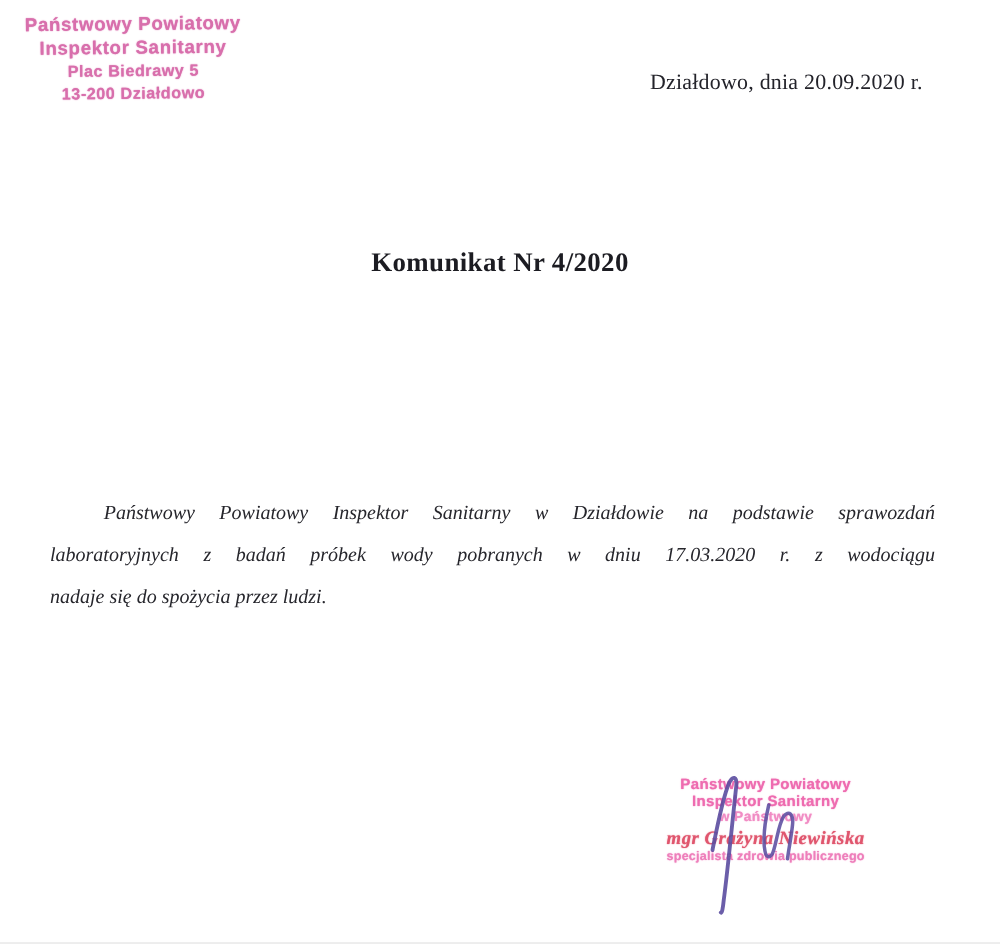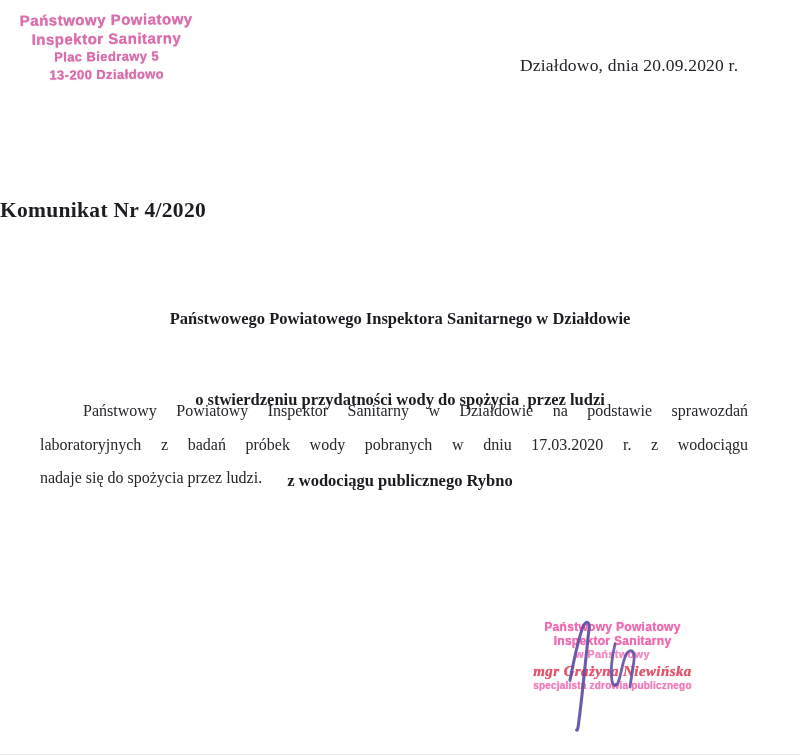--- a/index.html
+++ b/index.html
@@ -29,38 +29,39 @@
   
   .dateline{
     position:absolute;left:520px;top:55px;
     font-size:17.5px;color:#23232a;
     letter-spacing:.2px;
   }
 
   
   .title{
     position:absolute;left:0;top:198px;width:800px;margin:0;
-    text-align:left;font-size:21.5px;font-weight:bold;color:#1c1c22;
+    text-align:center;font-size:21.5px;font-weight:bold;color:#1c1c22;
     letter-spacing:.3px;
   }
   .subtitle{
     position:absolute;left:0;top:251px;width:800px;
     text-align:center;font-weight:bold;font-size:16.5px;line-height:27px;
     color:#1c1c22;white-space:pre-wrap;
   }
 
   
   .body-par{
     position:absolute;left:40px;top:394px;width:708px;
     font-size:16px;color:#26262c;
   }
   .body-par .line{
     height:33.5px;line-height:33.5px;
     text-align:justify;text-align-last:justify;
     white-space:pre-wrap;
+    font-style:italic;
   }
   .body-par .line.indent{padding-left:43px;}
   .body-par .line.last{text-align:left;text-align-last:left;}
 
   
   .stamp-bottom{
     position:absolute;left:505px;top:620px;width:215px;
     text-align:center;
     font-family:"Liberation Sans", sans-serif;
     font-weight:bold;
@@ -93,25 +94,20 @@
     <div class="big">Państwowy Powiatowy</div>
     <div class="big">Inspektor Sanitarny</div>
     <div class="small">Plac Biedrawy 5</div>
     <div class="small">13-200 Działdowo</div>
   </div>
 
   <div class="dateline">Działdowo, dnia 20.09.2020 r.</div>
 
   <h1 class="title">Komunikat Nr 4/2020</h1>
 
-  <div class="subtitle">
-    <div>Państwowego Powiatowego Inspektora Sanitarnego w Działdowie</div>
-    <div>o stwierdzeniu przydatności wody do spożycia  przez ludzi</div>
-    <div>z wodociągu publicznego Rybno</div>
-  </div>
 
   <div class="body-par">
     <div class="line indent">Państwowy Powiatowy Inspektor Sanitarny w Działdowie na podstawie sprawozdań</div>
     <div class="line">laboratoryjnych z badań próbek wody pobranych w dniu 17.03.2020 r. z wodociągu</div>
     <div class="line last">nadaje się do spożycia przez ludzi.</div>
   </div>
 
   <div class="stamp-bottom stamp-blur">
     <div class="h" style="color:#ee6cb0;">Państwowy Powiatowy</div>
     <div class="h" style="color:#ee6cb0;">Inspektor Sanitarny</div>

